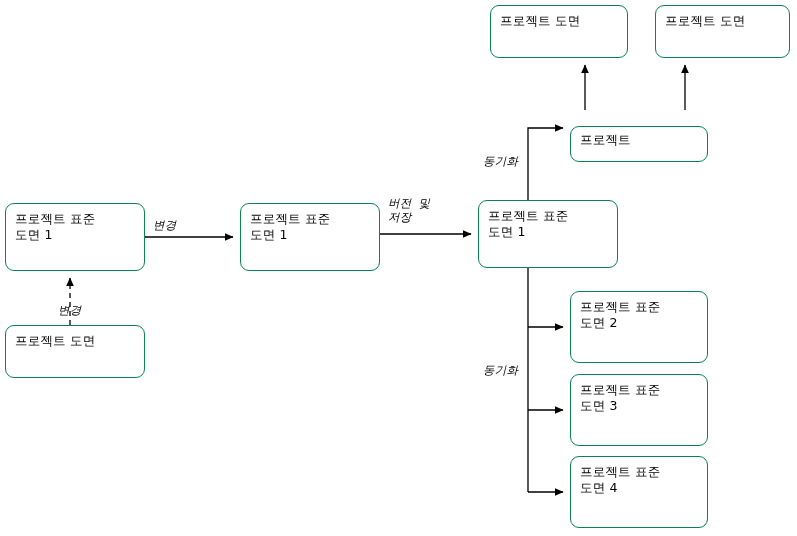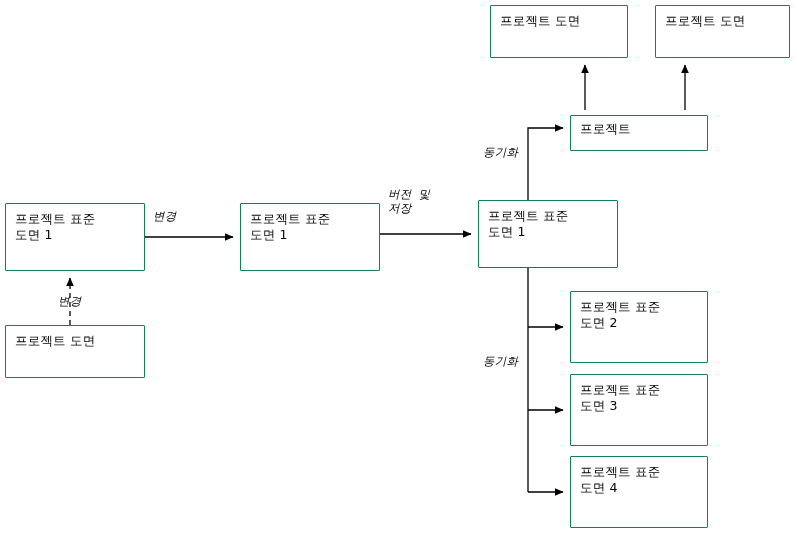--- a/index.html
+++ b/index.html
@@ -17,41 +17,42 @@
   #edges{
     position:absolute;
     left:0;top:0;
     width:797px;height:536px;
     pointer-events:none;
   }
   .node{
     position:absolute;
     box-sizing:border-box;
     border:1.4px solid #0a8452;
-    border-radius:1px;
+    border-radius:9px;
     background:transparent;
     padding:7px 9px 8px 9px;
   }
   .node .txt{
     display:block;
     font-size:12.5px;
     line-height:15.5px;
     color:#000000;
     letter-spacing:0.2px;
     white-space:pre-line;
     font-weight:400;
   }
   .edge-label{
     position:absolute;
     font-size:11.5px;
     line-height:13.5px;
     font-style:italic;
     color:#000000;
     white-space:pre-line;
     letter-spacing:0.2px;
+    margin-top:9px;
   }
 </style>
 </head>
 <body>
 
 <div id="canvas">
 
   <svg id="edges" viewBox="0 0 797 536" width="797" height="536" xmlns="http://www.w3.org/2000/svg">
     <defs>
       <marker id="ah" markerWidth="9" markerHeight="8" refX="8.4" refY="4" orient="auto" markerUnits="userSpaceOnUse">
@@ -112,21 +113,21 @@
   <div class="node" style="left:240px;top:203px;width:140px;height:68px;">
     <span class="txt">프로젝트 표준
 도면 1</span>
   </div>
 
   <div class="node" style="left:478px;top:200px;width:140px;height:68px;">
     <span class="txt">프로젝트 표준
 도면 1</span>
   </div>
 
-  <div class="node" style="left:570px;top:115px;width:138px;height:36px;padding-top:5px;">
+  <div class="node" style="left:570px;top:126px;width:138px;height:36px;padding-top:5px;">
     <span class="txt">프로젝트</span>
   </div>
 
   <div class="node" style="left:490px;top:5px;width:138px;height:53px;">
     <span class="txt">프로젝트 도면</span>
   </div>
 
   <div class="node" style="left:655px;top:5px;width:135px;height:53px;">
     <span class="txt">프로젝트 도면</span>
   </div>

